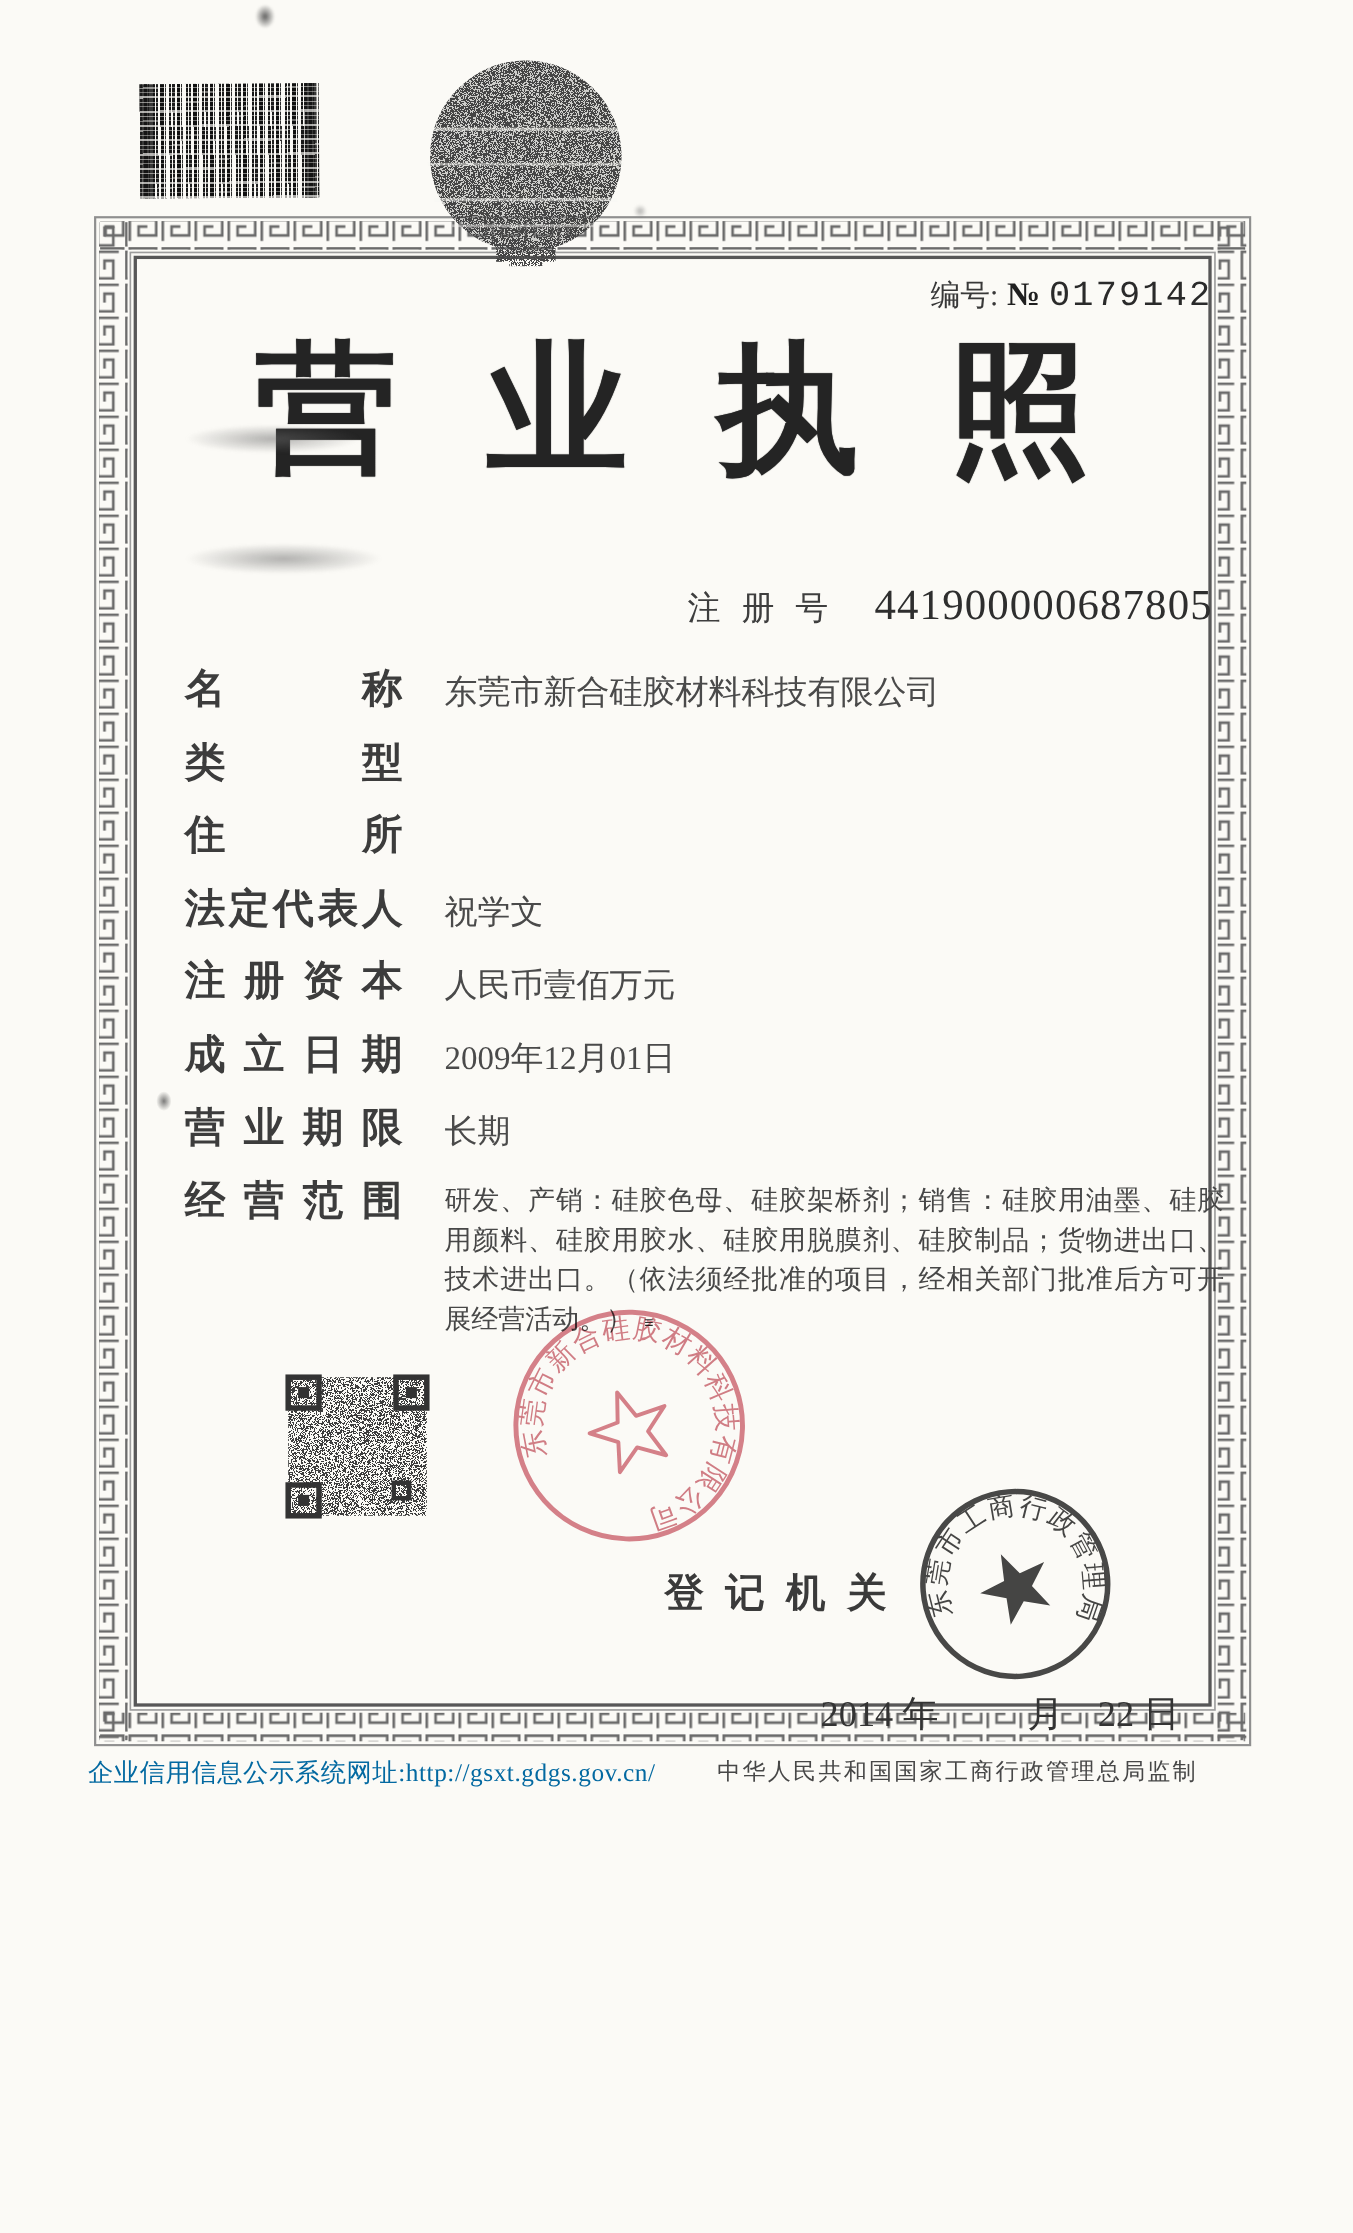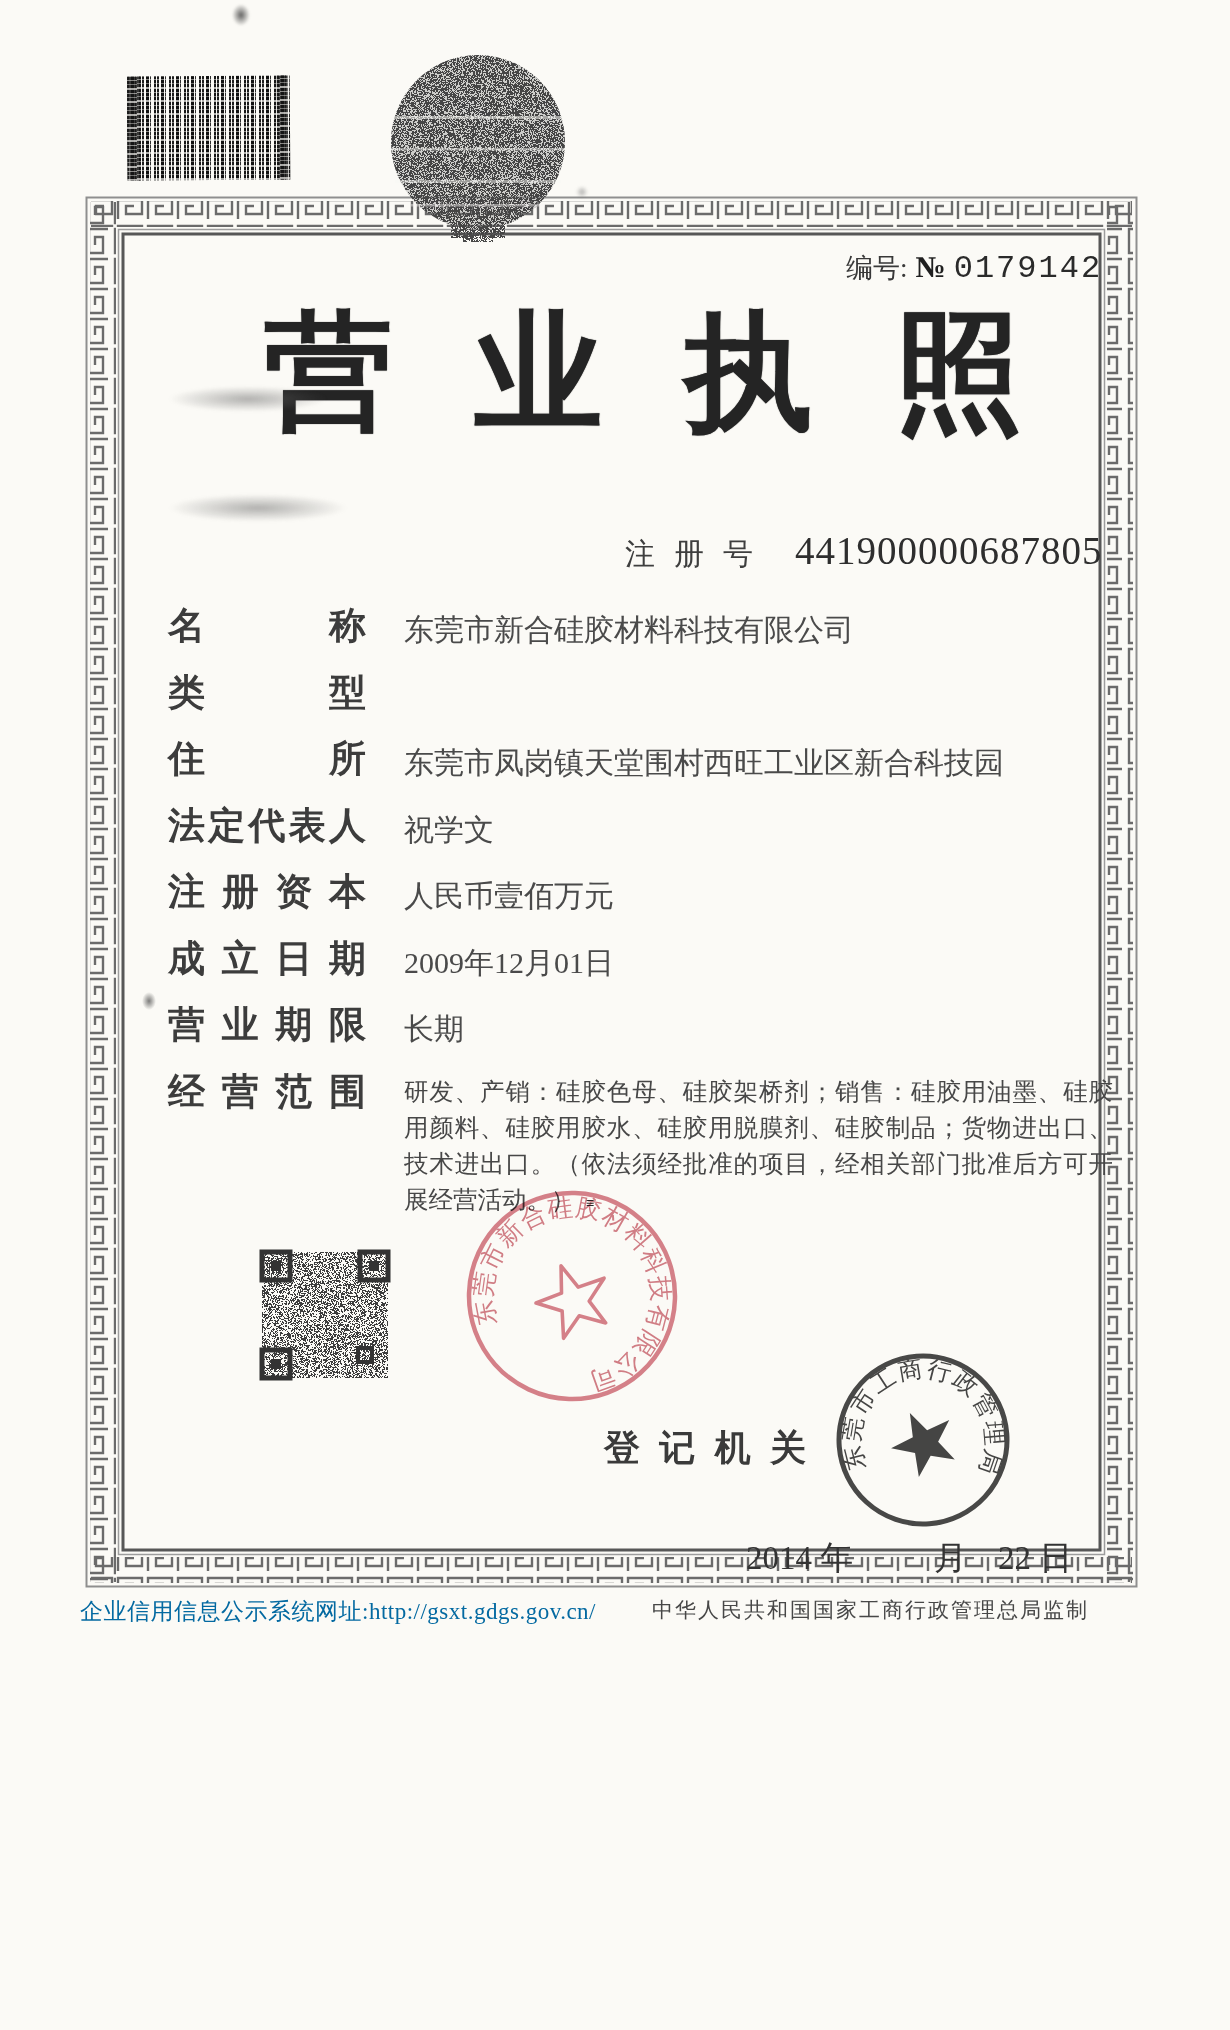--- a/index.html
+++ b/index.html
@@ -41,21 +41,20 @@
   .serial .no-sym{font-size:30px;font-weight:bold;color:#1f1f1f;}
   .serial .num{font-family:"Liberation Mono",monospace;font-size:32px;letter-spacing:2px;color:#2a2a2a;}
 
   
   .title{
     left:85px;top:292px;width:1053px;text-align:center;
     font-family:"Liberation Sans",sans-serif;font-weight:900;
     font-size:128px;line-height:1.25;letter-spacing:82px;color:#242424;
     transform:translateX(41px);z-index:2;
     text-shadow:0 0 1px #3a3a3a;
-    padding-left:32px;
   }
 
   
   .regline{left:625px;top:528px;display:flex;align-items:baseline;z-index:2;}
   .regline .lab{width:128px;font-size:30px;color:#3e3e3e;}
   .regline .val{margin-left:42px;font-size:39px;color:#2e2e2e;letter-spacing:1px;}
 
   
   .rows{left:168px;top:606px;width:945px;z-index:2;}
   .row{display:flex;align-items:flex-start;height:66.5px;}
@@ -171,21 +170,20 @@
     <div class="row-label" data-spread="">
         <span>类</span>
         <span>型</span>
       </div>
   </div>
   <div class="row">
     <div class="row-label" data-spread="">
         <span>住</span>
         <span>所</span>
       </div>
-    <div class="row-value">东莞市凤岗镇天堂围村西旺工业区新合科技园</div>
   </div>
   <div class="row">
     <div class="row-label" data-spread="">
         <span>法</span>
         <span>定</span>
         <span>代</span>
         <span>表</span>
         <span>人</span>
       </div>
     <div class="row-value">祝学文</div>

